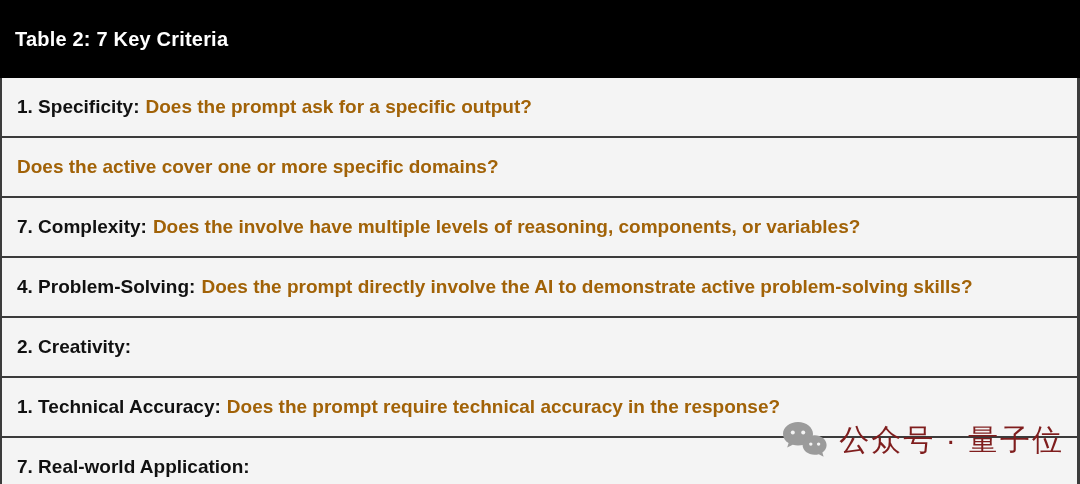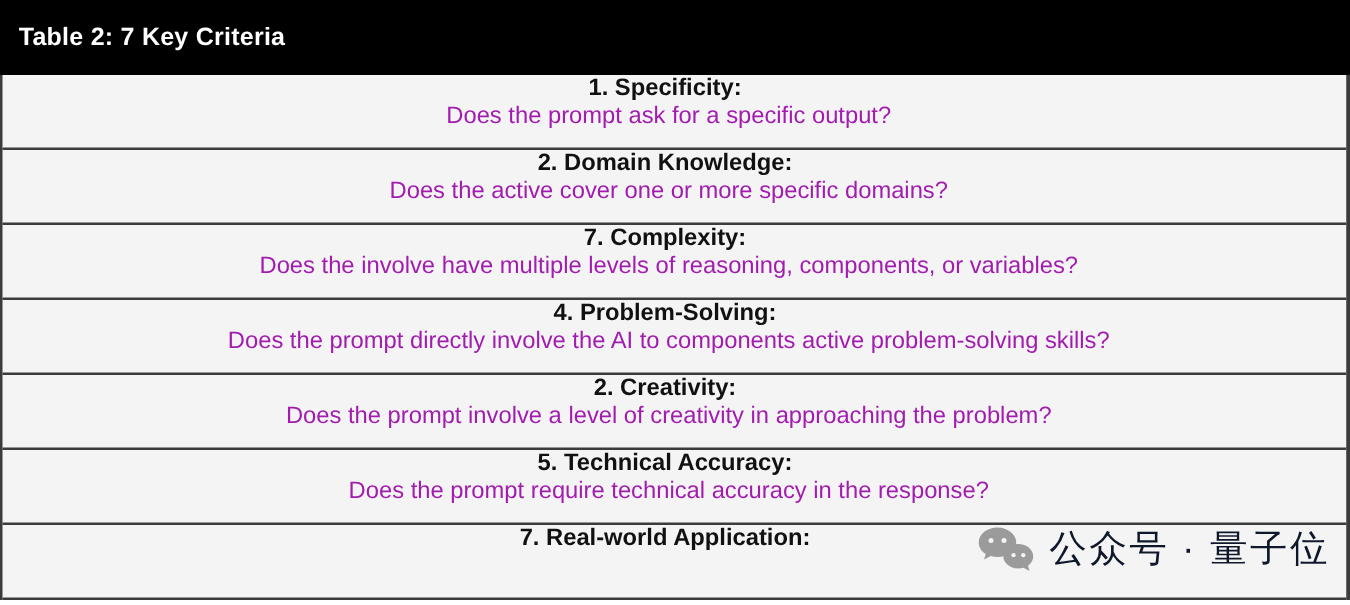--- a/index.html
+++ b/index.html
@@ -7,21 +7,21 @@
   body {
     background: #ffffff;
     font-family: "Liberation Sans", "DejaVu Sans", sans-serif;
     position: relative;
     overflow: hidden;
   }
   .table-wrap { width: 1080px; }
   .table-header {
     background: #000000;
     color: #ffffff;
-    height: 60px;
+    height: 78px;
     display: flex;
     align-items: center;
     padding-left: 15px;
     font-size: 20px;
     font-weight: 700;
     letter-spacing: 0.2px;
   }
   .table-body {
     border-left: 2px solid #3b3b3b;
     border-right: 3px solid #3b3b3b;
@@ -30,74 +30,71 @@
   .row {
     height: 60px;
     border-bottom: 2px solid #3b3b3b;
     display: flex;
     align-items: center;
     padding-left: 15px;
     padding-right: 24px;
     font-size: 19px;
     color: #222222;
     white-space: nowrap;
-    flex-direction: column;
   }
   .row .label {
     font-weight: 700;
     color: #111111;
     margin-right: 6px;
   }
-  .row .desc { font-weight: 400; color: #a21caf; }
+  .row .desc { font-weight: 700; color: #a16207; }
   .watermark {
     position: absolute;
     top: 420px;
     right: 16px;
     display: flex;
     align-items: center;
     gap: 12px;
     pointer-events: none;
   }
   .watermark-text {
     font-size: 30px;
-    color: #0f172a;
+    color: #7f1d1d;
     letter-spacing: 2px;
     font-weight: 400;
     line-height: 1;
   }
   .wechat-icon { display: block; }
 </style>
 </head>
 <body>
 
 <div class="table-wrap">
   <div class="table-header">Table 2: 7 Key Criteria</div>
   <div class="table-body">
     <div class="row">
       <span class="label">1. Specificity:</span>
       <span class="desc">Does the prompt ask for a specific output?</span>
     </div>
     <div class="row">
-      <span class="label">2. Domain Knowledge:</span>
       <span class="desc">Does the active cover one or more specific domains?</span>
     </div>
     <div class="row">
       <span class="label">7. Complexity:</span>
       <span class="desc">Does the involve have multiple levels of reasoning, components, or variables?</span>
     </div>
     <div class="row">
       <span class="label">4. Problem-Solving:</span>
-      <span class="desc">Does the prompt directly involve the AI to components active problem-solving skills?</span>
+      <span class="desc">Does the prompt directly involve the AI to demonstrate active problem-solving skills?</span>
     </div>
     <div class="row">
       <span class="label">2. Creativity:</span>
-      <span class="desc">Does the prompt involve a level of creativity in approaching the problem?</span>
     </div>
     <div class="row">
-      <span class="label">5. Technical Accuracy:</span>
+      <span class="label">1. Technical Accuracy:</span>
       <span class="desc">Does the prompt require technical accuracy in the response?</span>
     </div>
     <div class="row">
       <span class="label">7. Real-world Application:</span>
     </div>
   </div>
 </div>
 
 <div class="watermark">
   <svg class="wechat-icon" width="46" height="40" viewBox="0 0 46 40" xmlns="http://www.w3.org/2000/svg">

